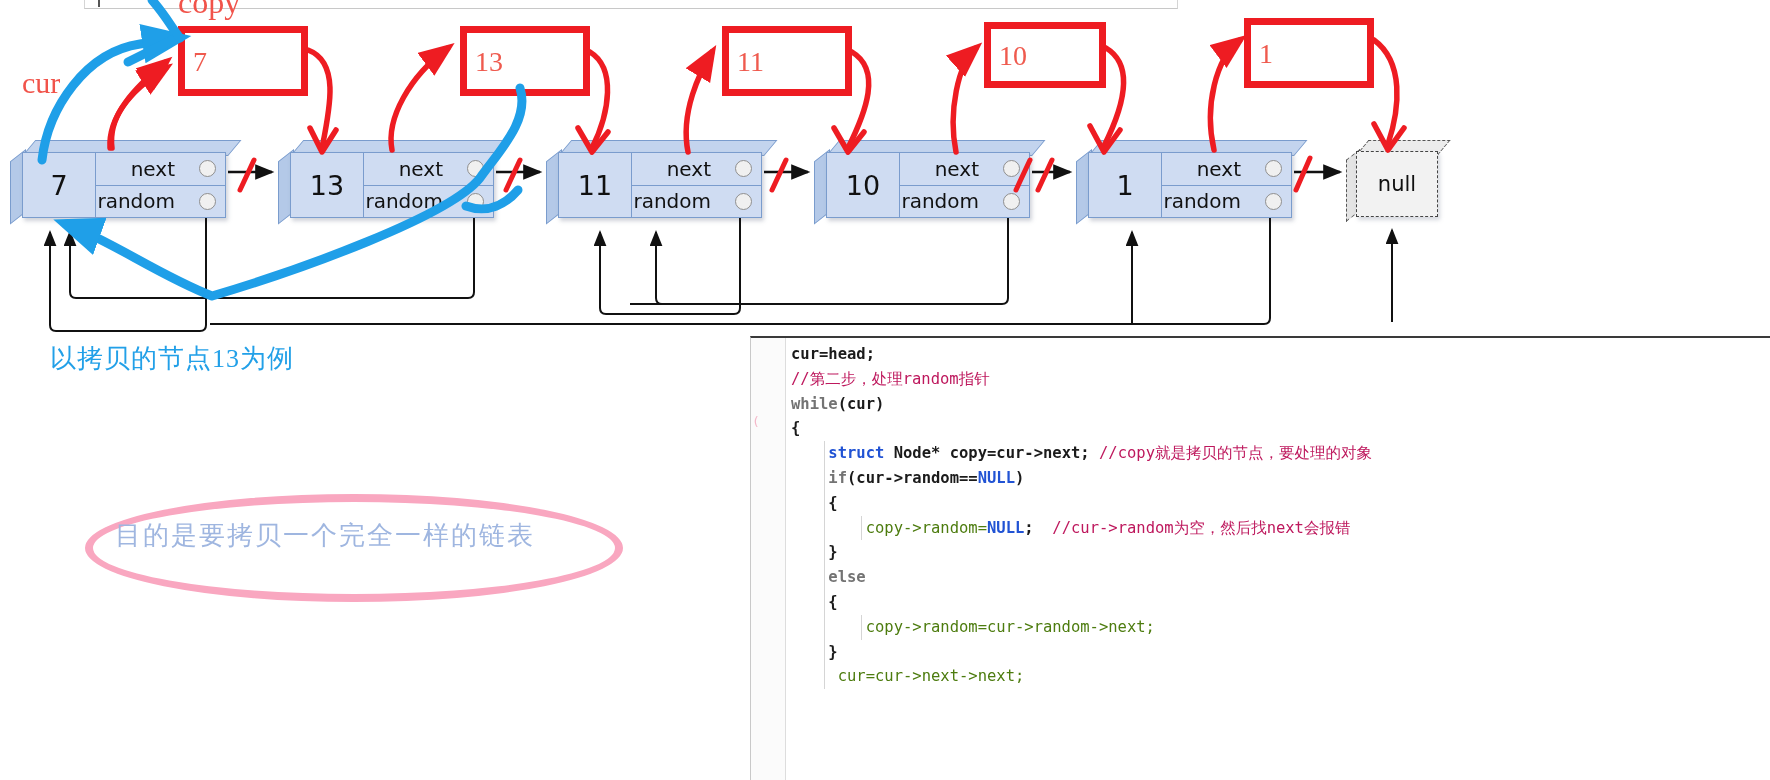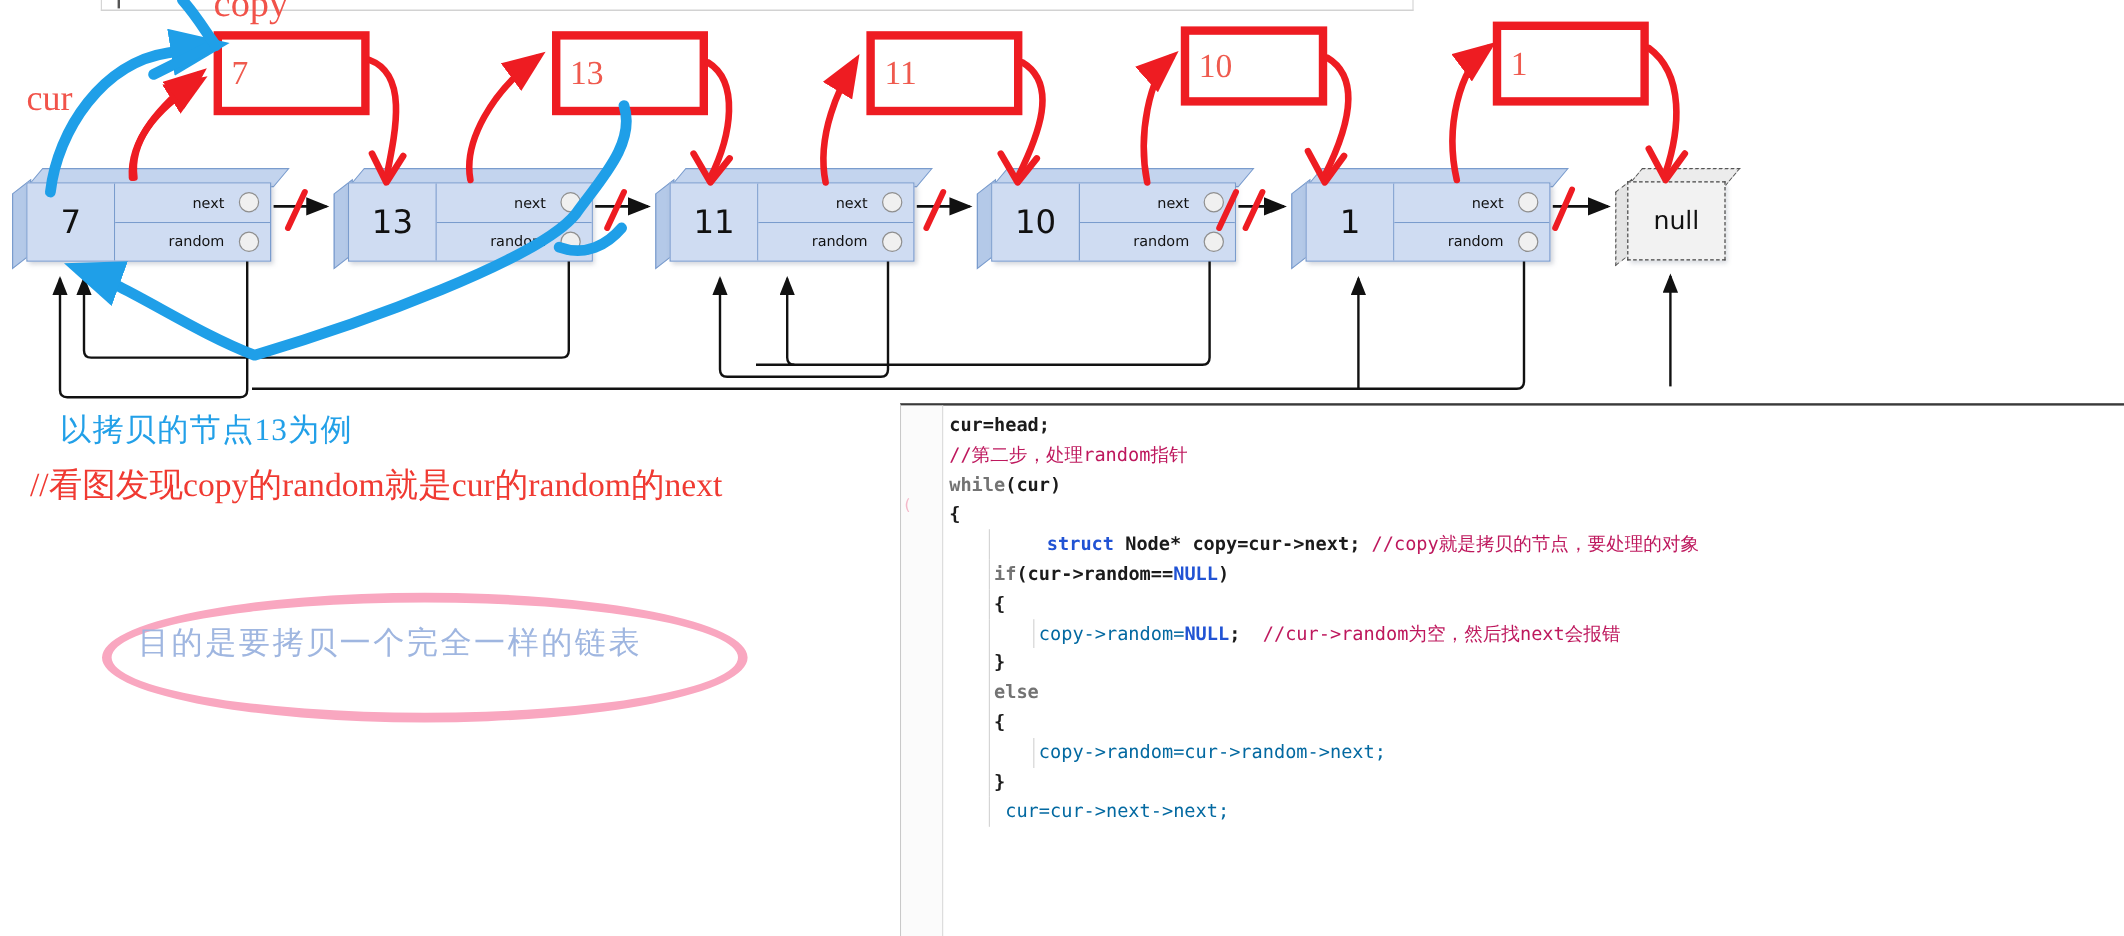--- a/index.html
+++ b/index.html
@@ -55,23 +55,23 @@
     width: 72px; height: 100%;
     border-right: 1px solid #7a9ccd;
     display: flex; align-items: center; justify-content: center;
     font-family: "DejaVu Sans", sans-serif;
     font-size: 27px; color: #111; font-weight: 500;
     background: #cfdcf2;
   }
   .node .fields { flex: 1; display: flex; flex-direction: column; }
   .node .field {
     height: 50%; display: flex; align-items: center;
-    justify-content: flex-end; gap: 12px; padding-right: 9px;
+    justify-content: flex-end; gap: 24px; padding-right: 9px;
     font-family: "DejaVu Sans", sans-serif;
-    font-size: 12px; color: #111;
+    font-size: 20px; color: #111;
     background: #cfdcf2;
   }
   .node .field.next { border-bottom: 1px solid #7a9ccd; }
   .node .dot {
     width: 15px; height: 15px; border-radius: 50%;
     background: #f0f0f0; border: 1.5px solid #8f8f8f;
     flex: 0 0 auto;
   }
 
   
@@ -156,23 +156,23 @@
     position: absolute; left: 34px; top: 4px; right: 0; bottom: 0;
     font-family: "DejaVu Sans Mono", monospace;
     font-size: 15.5px; line-height: 24.8px;
     color: #1b1b1b; white-space: pre;
   }
   .code-line { position: relative; padding-left: 6px; height: 24.8px; }
   .code-line .indent-guide {
     position: absolute; top: 0; bottom: 0; width: 1px; background: #d5d5d5;
   }
   .kw   { color: #737373; font-weight: bold; }
-  .typ  { color: #2153d4; font-weight: bold; margin-left: 44px; }
+  .typ  { color: #2153d4; font-weight: bold; }
   .cmt  { color: #be185d; }
-  .blu  { color: #0369a1; }
+  .blu  { color: #4d7c0f; }
   .nul  { color: #2153d4; font-weight: bold; }
   .pun  { color: #1b1b1b; font-weight: bold; }
 
   
   #overlay { position: absolute; left: 0; top: 0; width: 1770px; height: 780px;
              pointer-events: none; }
 </style>
 </head>
 <body>
 
@@ -382,21 +382,20 @@
       <path d="M128,62 L176,38"></path>
       <path d="M152,0 C166,16 172,28 180,38"></path>
 
       <path d="M520,88 C530,120 500,150 480,178 C450,216 300,270 212,296 C160,276 110,240 66,224" marker-end="url(#ahb)"></path>
 
       <path d="M466,206 C488,214 506,204 518,190"></path>
     </g>
   </svg>
 
   <div class="txt-blue">以拷贝的节点13为例</div>
-  <div class="txt-red">//看图发现copy的random就是cur的random的next</div>
 
   <div class="ellipse-wrap">
     <div class="oval"></div>
     <div class="oval-text">目的是要拷贝一个完全一样的链表</div>
   </div>
 
   <div class="code-panel">
     <div class="code-gutter"></div>
     <div class="code-paren">(</div>
     <div class="code-body" id="code-body"><div class="code-line"><span></span><span class="pun">cur=head;</span></div><div class="code-line"><span></span><span class="cmt">//第二步，处理random指针</span></div><div class="code-line"><span></span><span class="kw">while</span><span class="pun">(cur)</span></div><div class="code-line"><span></span><span class="pun">{</span></div><div class="code-line"><span class="indent-guide" style="left: 39px;"></span><span>    </span><span class="typ">struct</span><span class="pun"> Node* copy=cur-&gt;next; </span><span class="cmt">//copy就是拷贝的节点，要处理的对象</span></div><div class="code-line"><span class="indent-guide" style="left: 39px;"></span><span>    </span><span class="kw">if</span><span class="pun">(cur-&gt;random==</span><span class="nul">NULL</span><span class="pun">)</span></div><div class="code-line"><span class="indent-guide" style="left: 39px;"></span><span>    </span><span class="pun">{</span></div><div class="code-line"><span class="indent-guide" style="left: 39px;"></span><span class="indent-guide" style="left: 76px;"></span><span>        </span><span class="blu">copy-&gt;random=</span><span class="nul">NULL</span><span class="pun">;  </span><span class="cmt">//cur-&gt;random为空，然后找next会报错</span></div><div class="code-line"><span class="indent-guide" style="left: 39px;"></span><span>    </span><span class="pun">}</span></div><div class="code-line"><span class="indent-guide" style="left: 39px;"></span><span>    </span><span class="kw">else</span></div><div class="code-line"><span class="indent-guide" style="left: 39px;"></span><span>    </span><span class="pun">{</span></div><div class="code-line"><span class="indent-guide" style="left: 39px;"></span><span class="indent-guide" style="left: 76px;"></span><span>        </span><span class="blu">copy-&gt;random=cur-&gt;random-&gt;next;</span></div><div class="code-line"><span class="indent-guide" style="left: 39px;"></span><span>    </span><span class="pun">}</span></div><div class="code-line"><span class="indent-guide" style="left: 39px;"></span><span>    </span><span class="blu"> cur=cur-&gt;next-&gt;next;</span></div></div>

